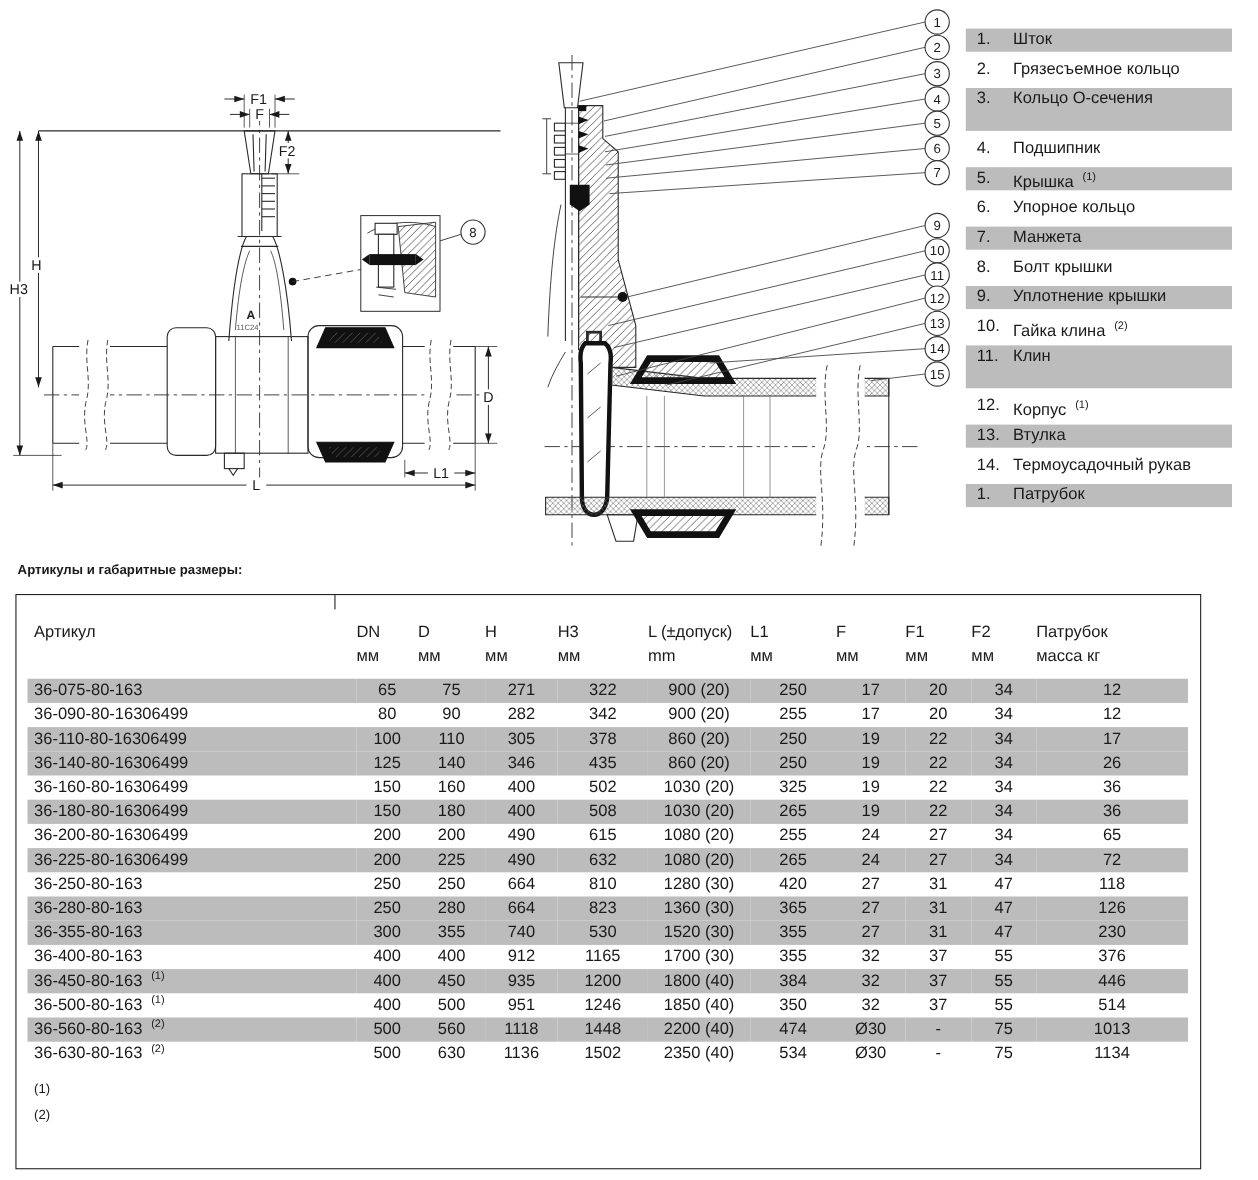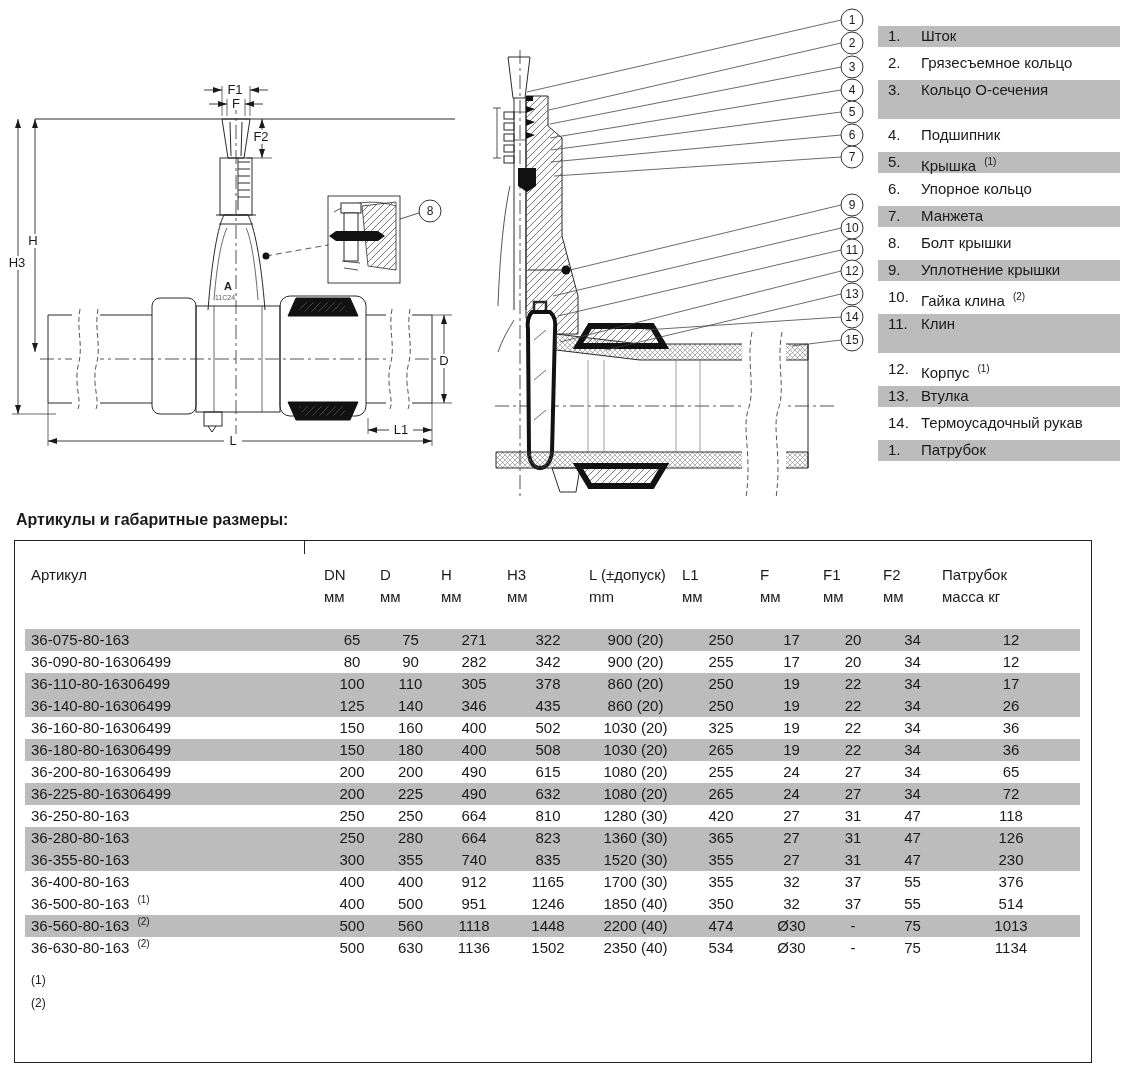--- a/index.html
+++ b/index.html
@@ -17,29 +17,29 @@
   #parts-list{position:absolute;left:878px;top:26px;width:242px;}
   .pl-row{display:flex;align-items:flex-start;height:20px;margin-bottom:6px;
           padding:1px 0 0 10px;font-size:15px;line-height:18px;}
   .pl-row.shaded{background:#bcbcbc;}
   .pl-row.tall{height:38px;}
   .pl-num{width:33px;flex:none;}
   .pl-label{flex:1;}
   .pl-sup{font-size:10px;margin-left:8px;}
 
   
-  #section-title{position:absolute;left:16px;top:511px;font-size:16px;font-weight:bold;}
+  #section-title{position:absolute;left:16px;top:511px;font-size:12px;font-weight:bold;}
   #table-box{position:absolute;left:14px;top:540px;width:1076px;height:521px;
              border:1px solid #222;}
   #hdr-tick{position:absolute;left:289px;top:0px;width:1px;height:13px;background:#222;}
   #dim-table{border-collapse:collapse;table-layout:fixed;
              margin:0 0 0 10px;width:1055px;font-size:15px;}
   #dim-table th{font-weight:normal;text-align:left;vertical-align:bottom;padding:0;}
   #dim-table thead tr.lbl th{height:30px;padding-top:12px;margin-left:36px;}
-  #dim-table thead tr.unit th{height:26px;padding-bottom:20px;vertical-align:middle;}
+  #dim-table thead tr.unit th{height:26px;padding-bottom:8px;vertical-align:middle;}
   #dim-table td{height:22px;padding:0;text-align:center;line-height:22px;white-space:nowrap;}
   #dim-table .c-art{text-align:left;padding-left:6px;}
   #dim-table tr.shaded td{background:#bcbcbc;}
   .art-sup{font-size:10px;vertical-align:super;margin-left:8px;line-height:0;}
   #footnotes{margin:10px 0 0 16px;font-size:12px;line-height:23px;}
 </style>
 </head>
 <body>
 
 <div id="page">
@@ -564,41 +564,54 @@
             <td>27</td>
             <td>31</td>
             <td>47</td>
             <td>126</td>
           </tr>
           <tr class="shaded">
             <td class="c-art">36-355-80-163</td>
             <td>300</td>
             <td>355</td>
             <td>740</td>
-            <td>835</td>
+            <td>530</td>
             <td>1520 (30)</td>
             <td>355</td>
             <td>27</td>
             <td>31</td>
             <td>47</td>
             <td>230</td>
           </tr>
           <tr>
             <td class="c-art">36-400-80-163</td>
             <td>400</td>
             <td>400</td>
             <td>912</td>
             <td>1165</td>
             <td>1700 (30)</td>
             <td>355</td>
             <td>32</td>
             <td>37</td>
             <td>55</td>
             <td>376</td>
           </tr>
+          <tr class="shaded">
+            <td class="c-art">36-450-80-163<span class="art-sup">(1)</span></td>
+            <td>400</td>
+            <td>450</td>
+            <td>935</td>
+            <td>1200</td>
+            <td>1800 (40)</td>
+            <td>384</td>
+            <td>32</td>
+            <td>37</td>
+            <td>55</td>
+            <td>446</td>
+          </tr>
           <tr>
             <td class="c-art">36-500-80-163<span class="art-sup">(1)</span></td>
             <td>400</td>
             <td>500</td>
             <td>951</td>
             <td>1246</td>
             <td>1850 (40)</td>
             <td>350</td>
             <td>32</td>
             <td>37</td>

